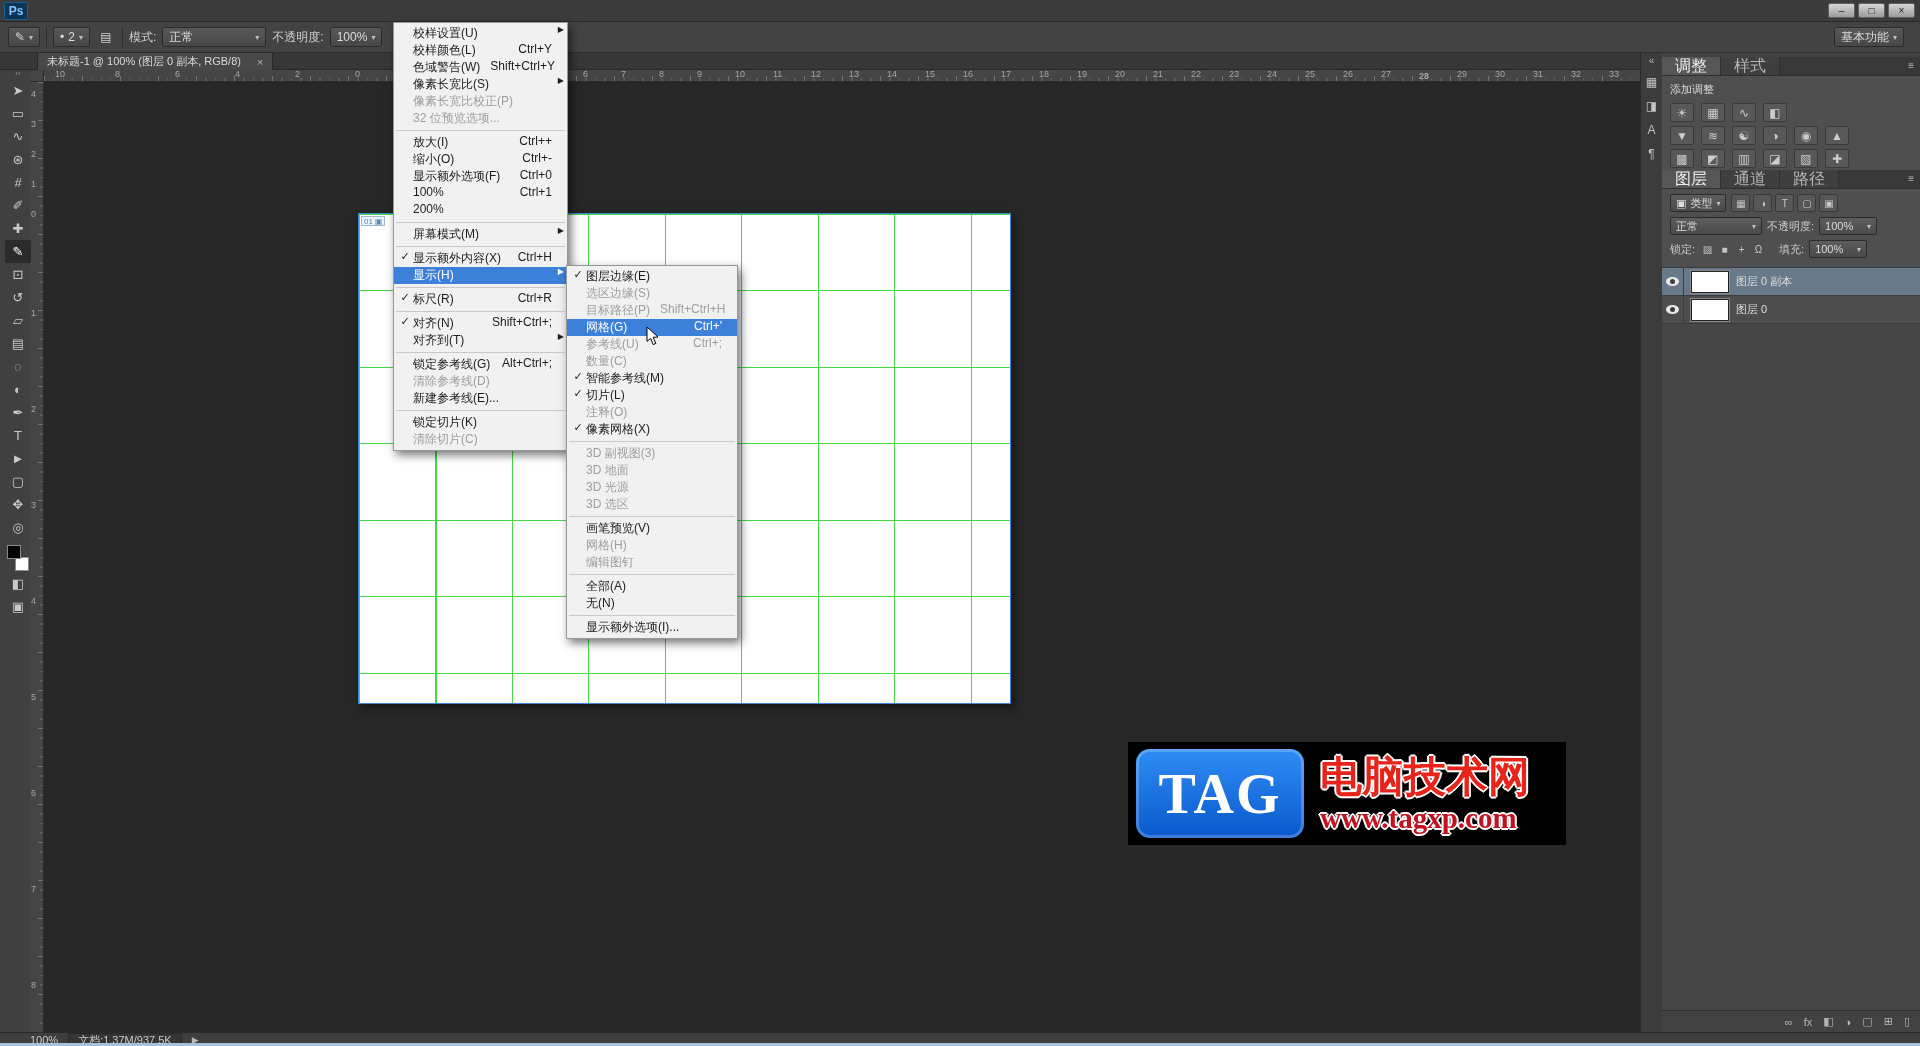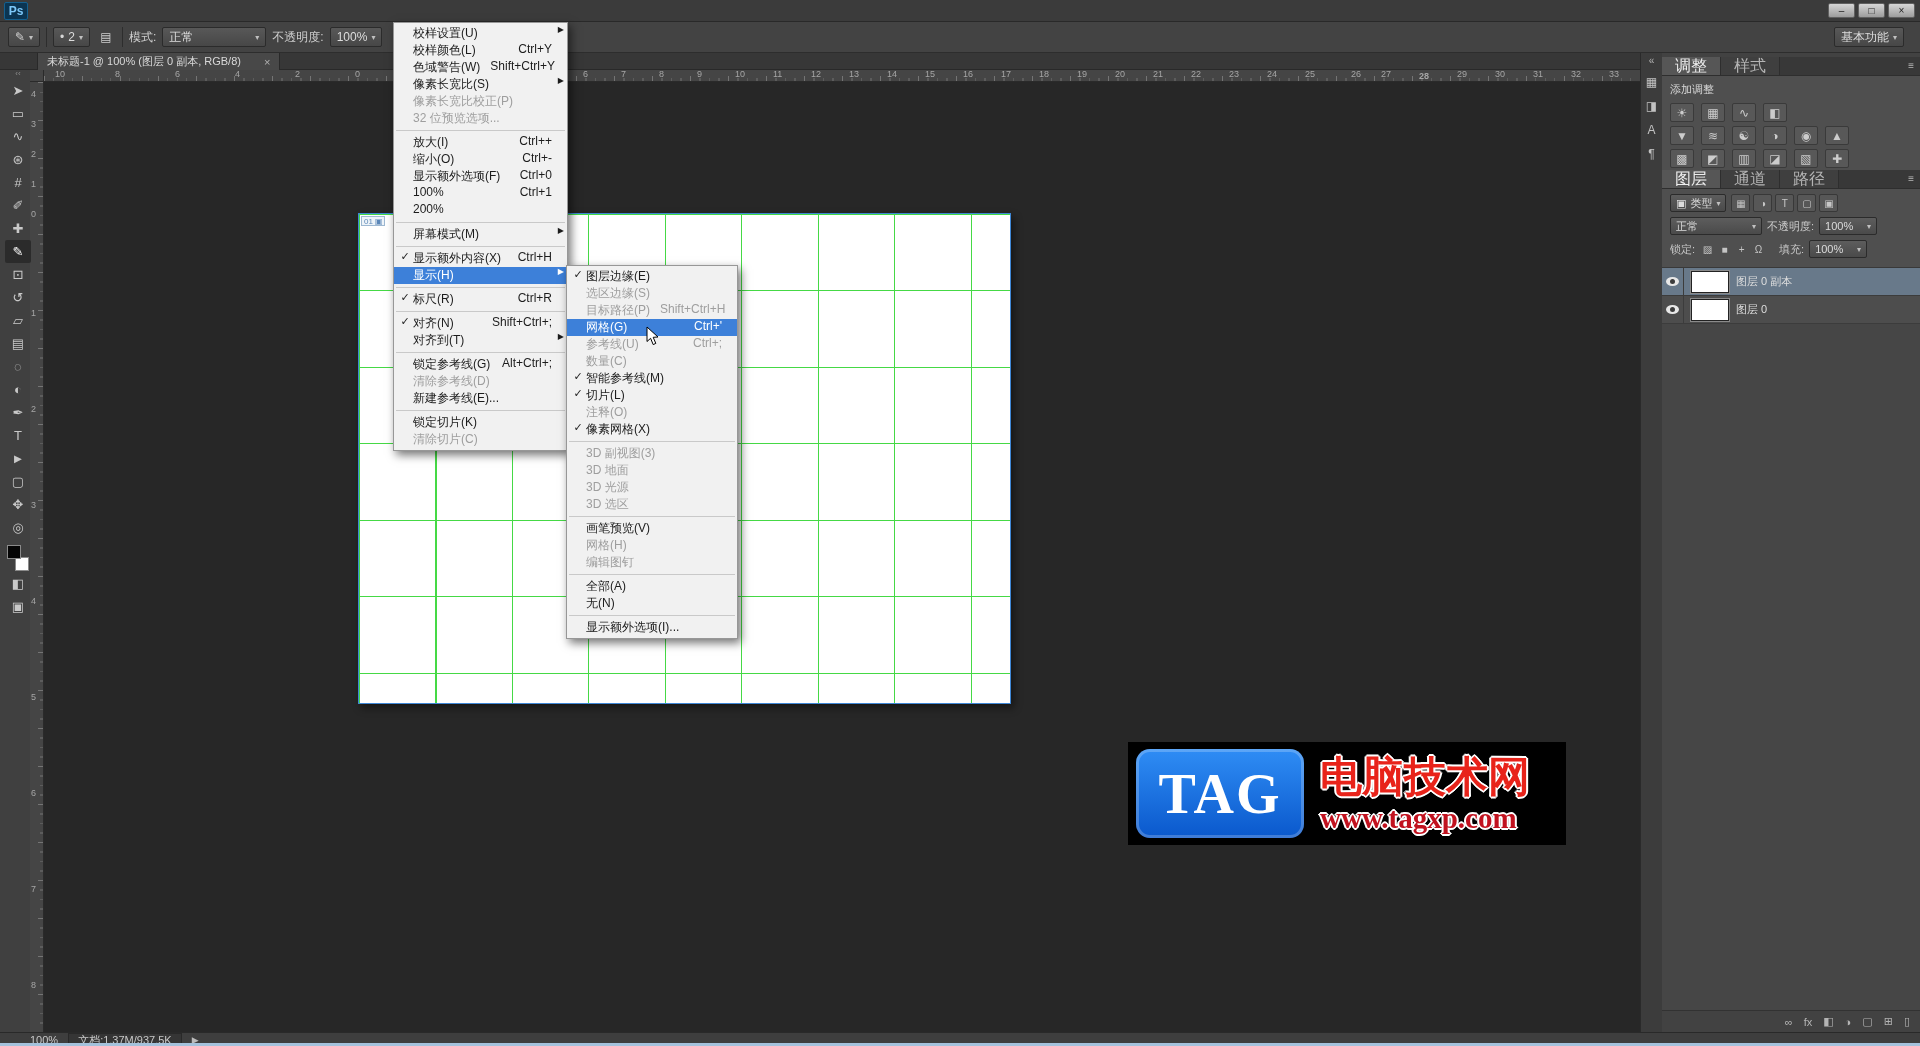--- a/index.html
+++ b/index.html
@@ -20,21 +20,21 @@
   .ob-sep{width:1px;height:20px;background:#2d2d2d}
   .caret{font-size:8px;color:#c0c0c0}
   .ob-label{color:#cecece;white-space:nowrap}
   .ob-icon{font-size:12px;color:#d6d6d6}
   .ob-icon-btn{width:20px;height:20px;display:flex;align-items:center;justify-content:center;color:#cfcfcf;background:transparent;border-radius:2px}
   .w-mode{width:104px;justify-content:space-between}
   .workspace{margin-left:auto;margin-right:8px}
 
   
   .tabbar{position:absolute;left:0;top:53px;width:1640px;height:17px;background:#373737;border-bottom:1px solid #292929;z-index:5}
-  .doc-tab{position:absolute;left:37px;top:0;height:17px;background:#484848;border-left:1px solid #292929;border-right:1px solid #292929;display:flex;align-items:center;padding:0 9px;font-size:11px;color:#d9d9d9;gap:23px;white-space:nowrap}
+  .doc-tab{position:absolute;left:37px;top:0;height:17px;background:#484848;border-left:1px solid #292929;border-right:1px solid #292929;display:flex;align-items:center;padding:0 9px;font-size:11px;color:#d9d9d9;gap:16px;white-space:nowrap}
   .doc-tab .close{color:#b2b2b2}
 
   
   .tools{position:absolute;left:4px;top:70px;width:28px;display:flex;flex-direction:column;align-items:center;z-index:6}
   .tools-head{height:9px;color:#8f8f8f;font-size:8px;line-height:8px}
   .tool{width:26px;height:23px;display:flex;align-items:center;justify-content:center;color:#c9c9c9;font-size:13px}
   .tool.active{background:#2b2b2b;border-radius:2px;color:#fff}
   .swatches{position:relative;width:26px;height:28px;margin-top:5px}
   .sw-bg{position:absolute;right:2px;bottom:1px;width:14px;height:14px;background:#fff;border:1px solid #8a8a8a}
   .sw-fg{position:absolute;left:2px;top:1px;width:14px;height:14px;background:#050505;border:1px solid #8a8a8a}
@@ -225,21 +225,21 @@
       <span class="ruler-num" style="left: 919px; top: 1px;">16</span>
       <span class="ruler-num" style="left: 957px; top: 1px;">17</span>
       <span class="ruler-num" style="left: 995px; top: 1px;">18</span>
       <span class="ruler-num" style="left: 1033px; top: 1px;">19</span>
       <span class="ruler-num" style="left: 1071px; top: 1px;">20</span>
       <span class="ruler-num" style="left: 1109px; top: 1px;">21</span>
       <span class="ruler-num" style="left: 1147px; top: 1px;">22</span>
       <span class="ruler-num" style="left: 1185px; top: 1px;">23</span>
       <span class="ruler-num" style="left: 1223px; top: 1px;">24</span>
       <span class="ruler-num" style="left: 1261px; top: 1px;">25</span>
-      <span class="ruler-num" style="left: 1299px; top: 1px; margin-left: 8px;">26</span>
+      <span class="ruler-num" style="left: 1299px; top: 1px;">26</span>
       <span class="ruler-num" style="left: 1337px; top: 1px;">27</span>
       <span class="ruler-num" style="left: 1375px; top: 3px; font-weight: bold;">28</span>
       <span class="ruler-num" style="left: 1413px; top: 1px;">29</span>
       <span class="ruler-num" style="left: 1451px; top: 1px;">30</span>
       <span class="ruler-num" style="left: 1489px; top: 1px;">31</span>
       <span class="ruler-num" style="left: 1527px; top: 1px;">32</span>
       <span class="ruler-num" style="left: 1565px; top: 1px;">33</span>
     </div>
   <div class="ruler-left" id="ruler-left">
       <span class="ruler-num" style="left: 1px; top: 8px;">4</span>

